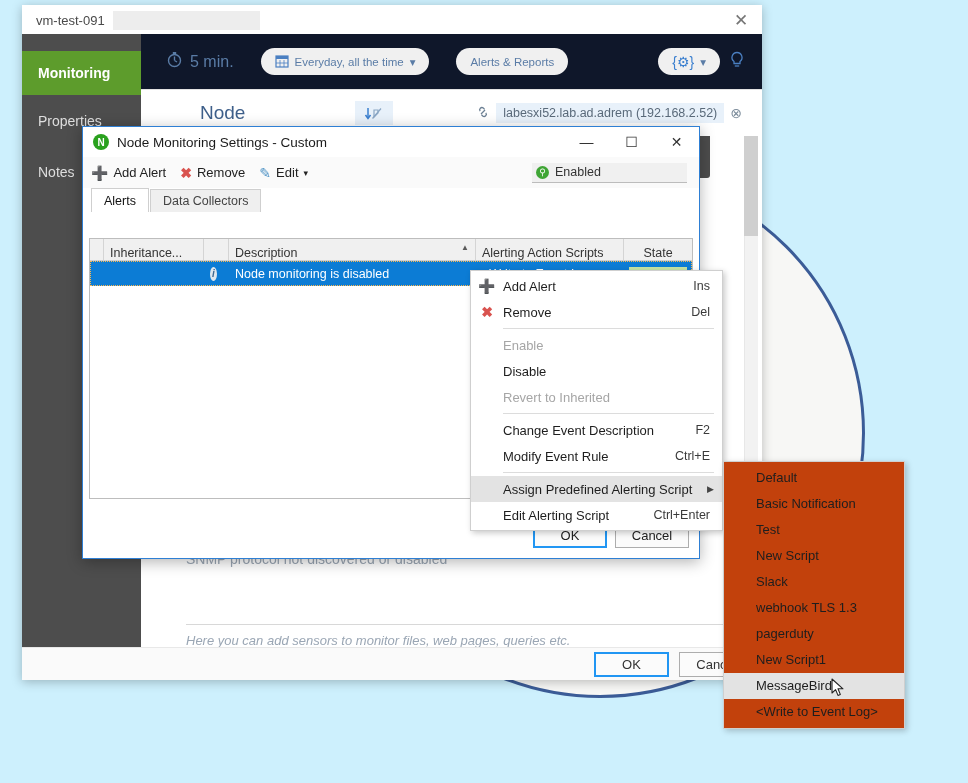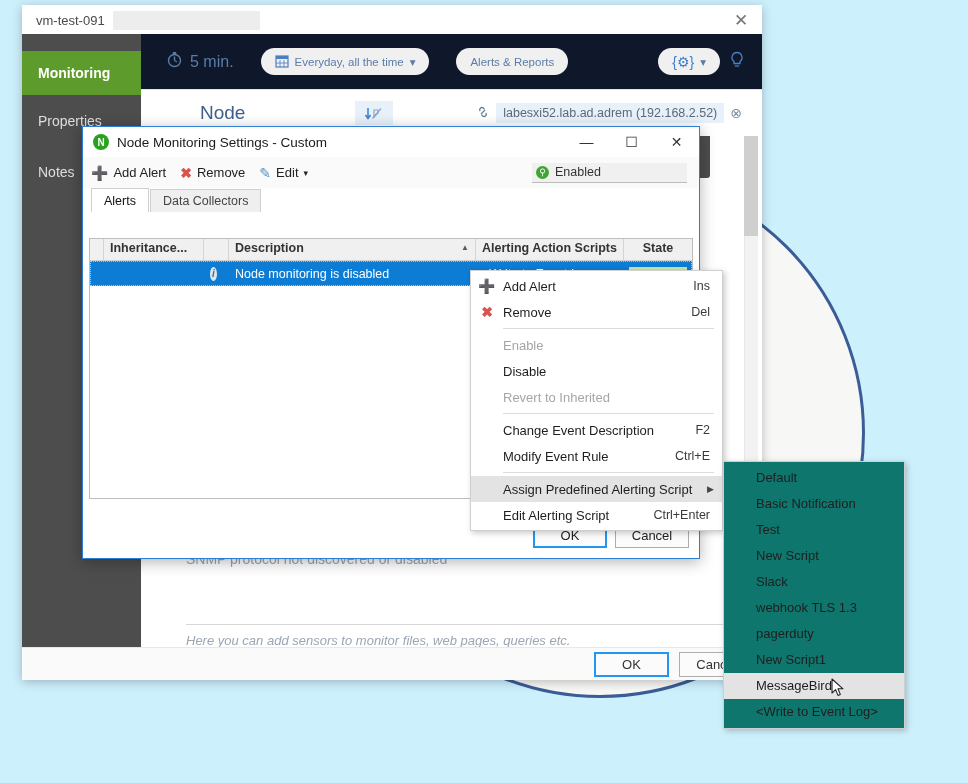--- a/index.html
+++ b/index.html
@@ -309,23 +309,22 @@
   }
   #grid-head {
     display: flex; height: 22px;
     background: #f0f0f0;
     border-bottom: 1px solid #cfcfcf;
     font-size: 12.5px; color: #333;
   }
   .gh {
     border-right: 1px solid #d4d4d4;
     padding: 2px 6px 0 6px;
-    display: flex; align-items: flex-start;
+    display: flex; align-items: flex-end;
     position: relative;
-    font-weight: bold;
   }
   .gh.sorted::after {
     content: "▲";
     position: absolute; right: 6px; top: 4px;
     font-size: 8px; color: #5a5a5a;
   }
   #grid-row {
     display: flex; height: 25px;
     background: #0c7cd5;
     color: #ffffff;
@@ -386,21 +385,21 @@
   .ctx-label { flex: 1; }
   .ctx-accel { color: #3a3a3a; font-size: 12.5px; padding-right: 4px; }
   .ctx-arrow { font-size: 9px; color: #444; padding-left: 8px; }
   .ctx-sep { height: 1px; background: #dcdcdc; margin: 3px 8px 3px 32px; }
 
   
   #submenu {
     position: absolute;
     left: 723px; top: 461px;
     width: 182px;
-    background: #0f766e;
+    background: #c2410c;
     border: 1px solid #cfcfcf;
     box-shadow: 2px 2px 6px rgba(0,0,0,.22);
     padding: 3px 0;
   }
   .sub-item {
     height: 26px;
     line-height: 26px;
     padding-left: 32px;
     font-size: 13px;
     color: #1e1e1e;

